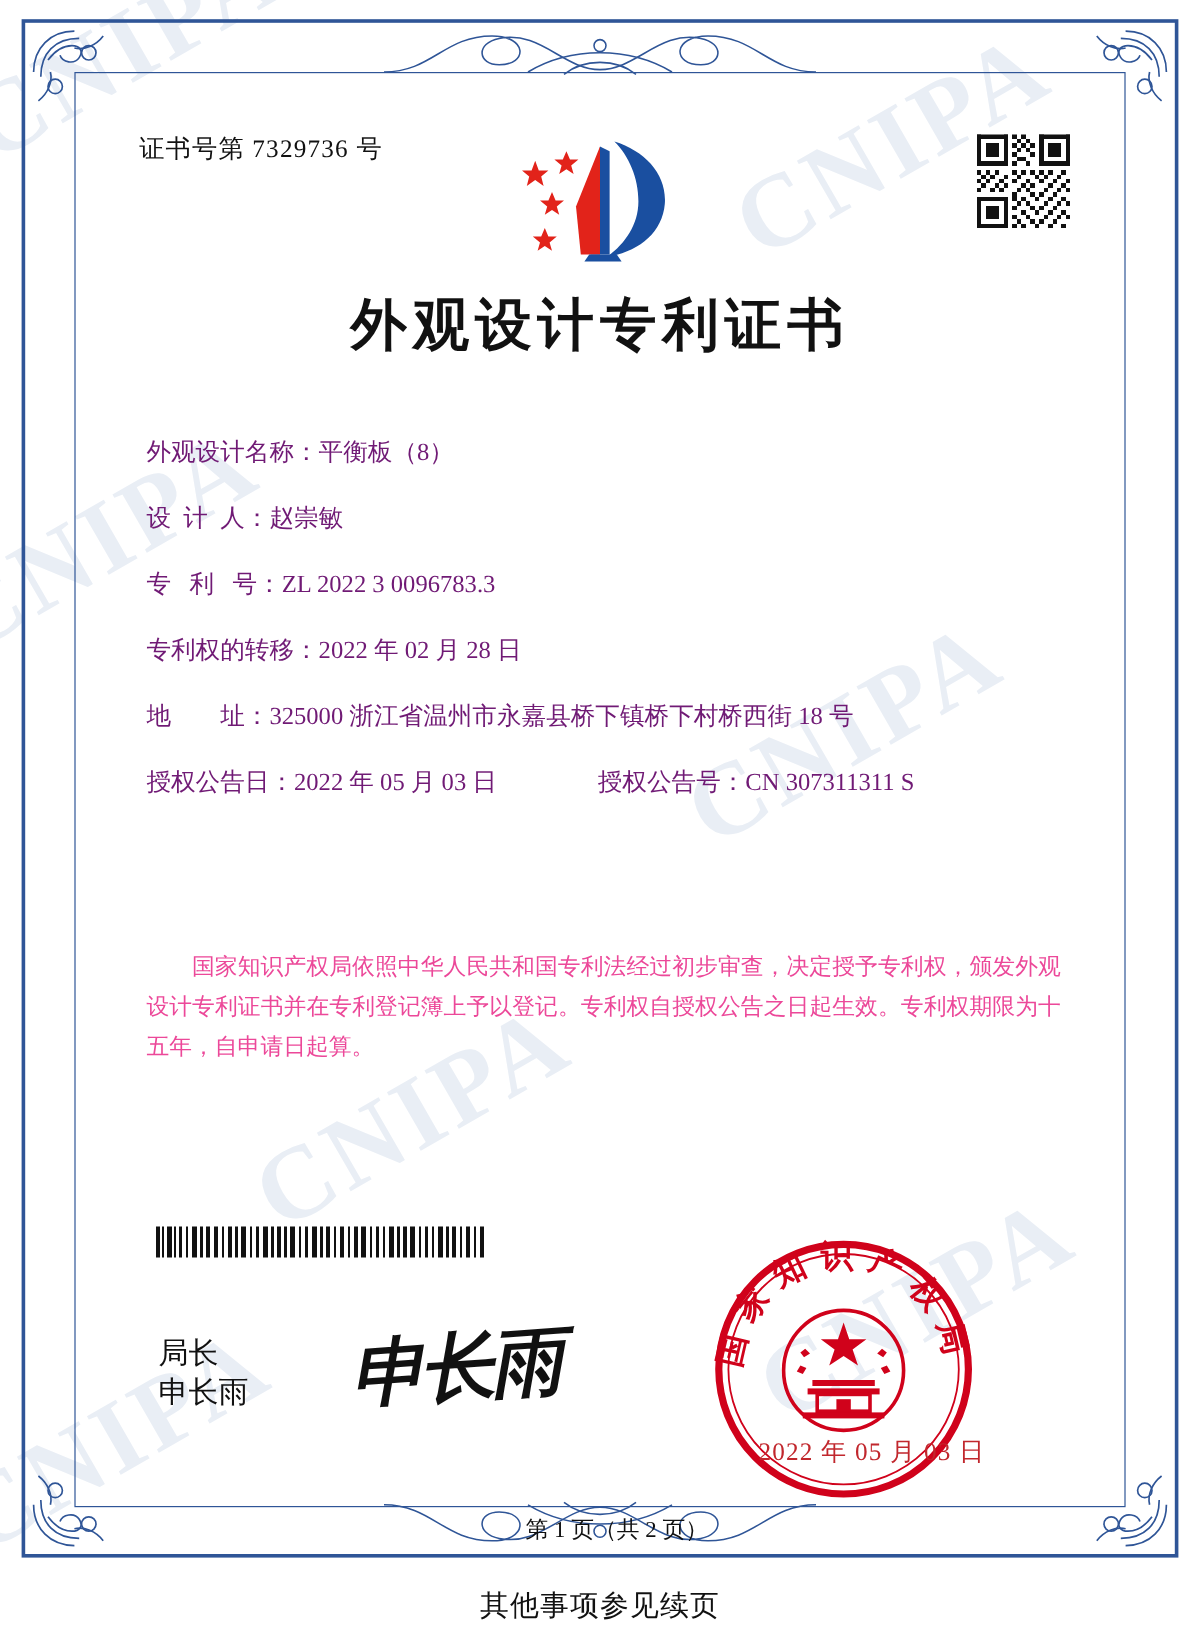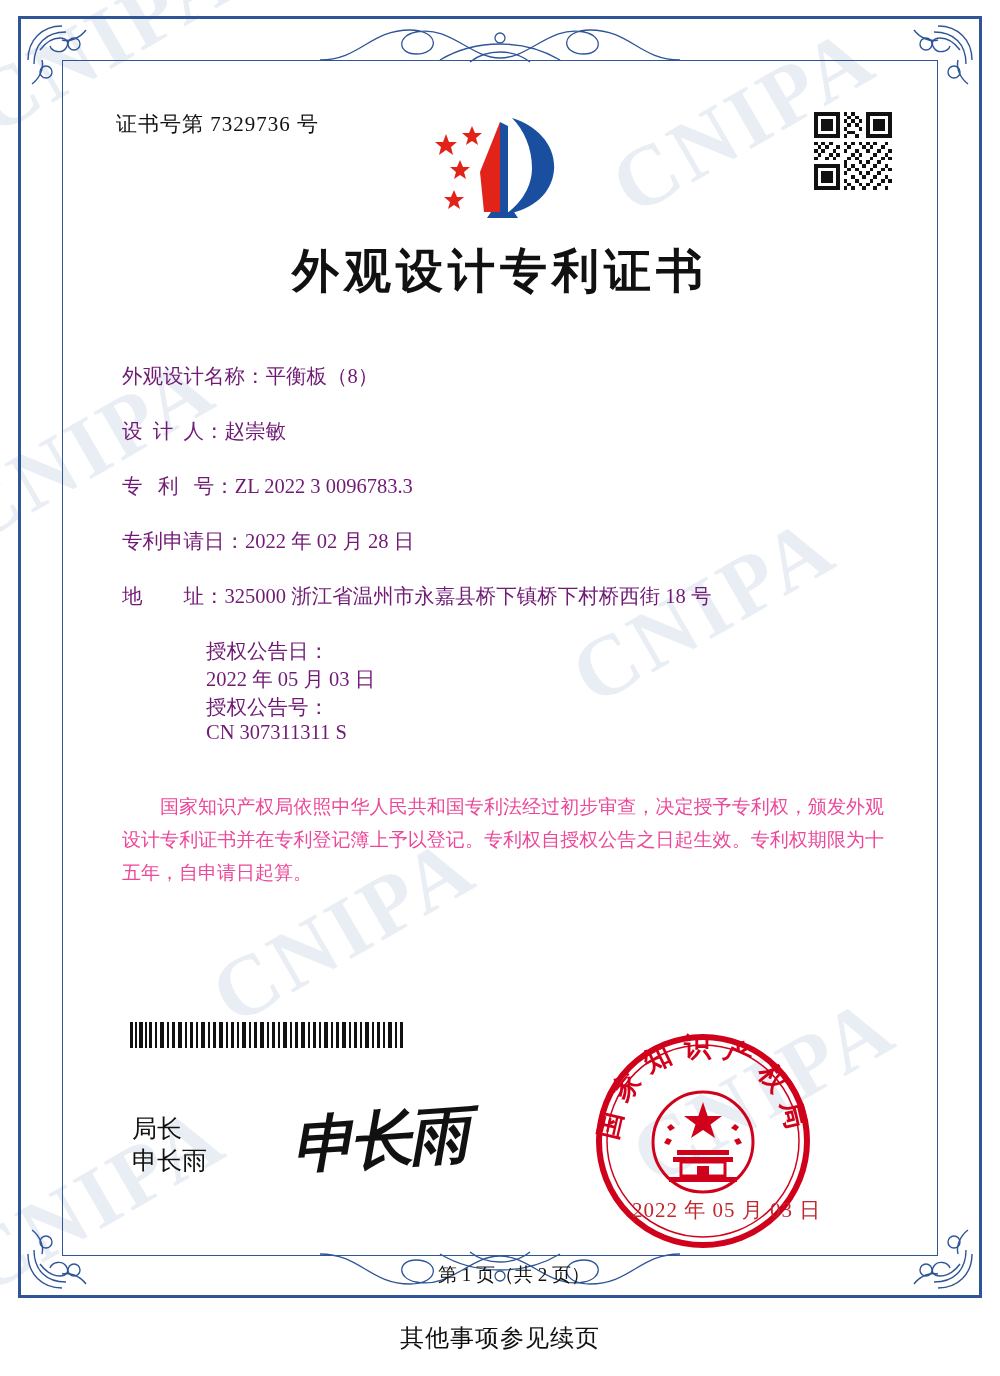--- a/index.html
+++ b/index.html
@@ -146,21 +146,20 @@
   }
   .field-label {
     white-space: pre;
     flex: 0 0 auto;
   }
   .field-value {
     white-space: pre;
   }
   .field-row.split {
     justify-content: flex-start;
-    flex-direction: column;
   }
   .second-label {
     margin-left: 84px;
     white-space: pre;
   }
 
   .paras {
     position: absolute;
     left: 122px;
     top: 790px;
@@ -463,21 +462,21 @@
       </div>
       <div class="field-row">
         <span class="field-label">设  计  人：</span>
         <span class="field-value">赵崇敏</span>
       </div>
       <div class="field-row">
         <span class="field-label">专   利   号：</span>
         <span class="field-value">ZL 2022 3 0096783.3</span>
       </div>
       <div class="field-row">
-        <span class="field-label">专利申请日：</span>
+        <span class="field-label">专利权的转移：</span>
         <span class="field-value">2022 年 02 月 28 日</span>
       </div>
       <div class="field-row">
         <span class="field-label">地        址：</span>
         <span class="field-value">325000 浙江省温州市永嘉县桥下镇桥下村桥西街 18 号</span>
       </div>
       <div class="field-row split">
         <span class="field-label">授权公告日：</span>
         <span class="field-value">2022 年 05 月 03 日</span>
         <span class="second-label">授权公告号：</span>

